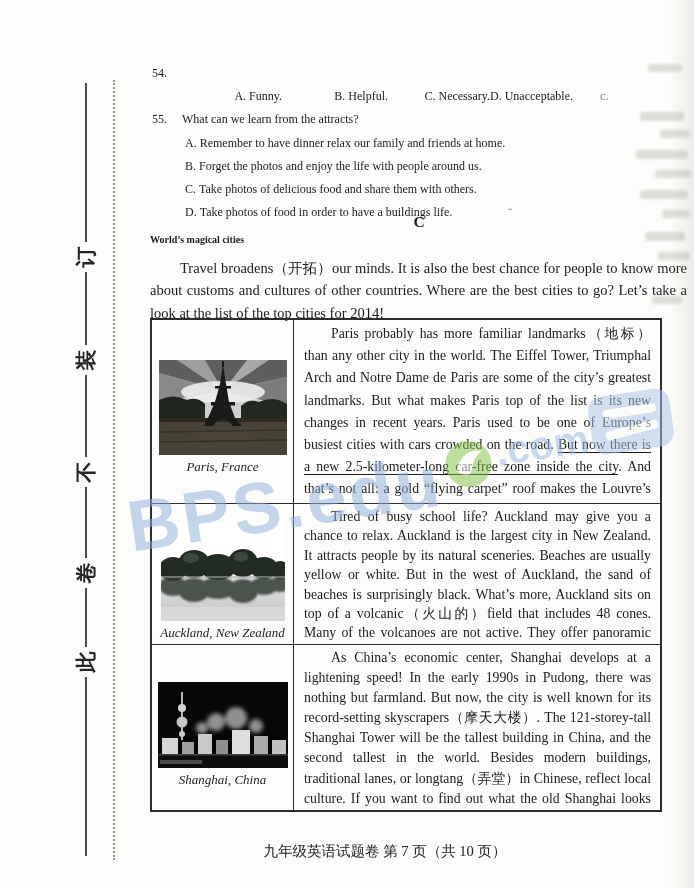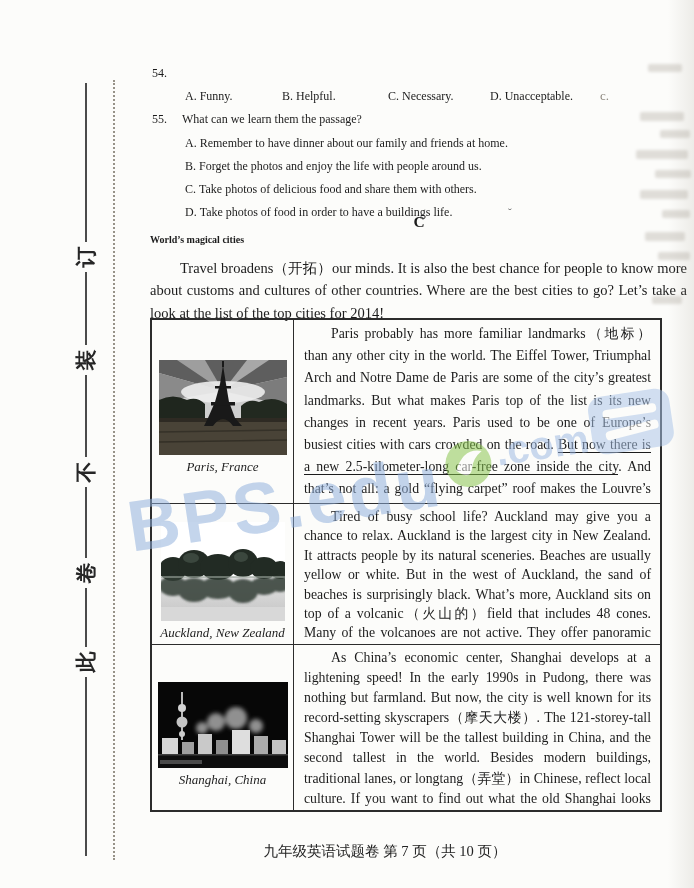--- a/index.html
+++ b/index.html
@@ -15,21 +15,21 @@
     position:absolute; left:71px; width:30px; height:30px; line-height:30px;
     text-align:center; background:#fcfcfa; transform:rotate(-90deg);
     font-weight:bold; font-size:21px; color:#262626;
   }
   .perforation { position:absolute; left:113px; top:80px; height:780px; width:0; border-left:2px dotted #979288; }
   
   .questions { position:absolute; left:152px; top:62px; width:540px; font-size:12px; line-height:23.2px; }
   .qline { display:flex; }
   .qnum { width:30px; flex:0 0 30px; }
   .opt-row { padding-left:33px; }
-  .opt-inline { display:inline-block; }
+  .opt-inline { display:inline-block;text-align:right; }
   .w1 { width:97px; } .w2 { width:106px; } .w3 { width:102px; }
   .opt-stack { padding-left:33px; }
   
   .sec-letter { position:absolute; left:150px; top:213px; width:538px; text-align:center; font-weight:bold; font-size:15.5px; }
   .sec-title  { position:absolute; left:150px; top:234px; width:538px; text-align:left; font-weight:bold; font-size:10px; }
   .intro { position:absolute; left:150px; top:257px; width:537px; text-align:justify; text-indent:30px; font-size:14.5px; line-height:22.4px; }
   
   .ctable { position:absolute; left:150px; top:318px; width:512px; height:494px; border:2px solid #2c2c2c; box-sizing:border-box; background:rgba(255,255,255,0); }
   .trow { display:flex; box-sizing:border-box; border-bottom:1.5px solid #2c2c2c; overflow:hidden; }
   .trow.last { border-bottom:none; }
@@ -80,23 +80,23 @@
 
   <div class="questions">
     <div class="qline">
       <span class="qnum">54.</span>
     </div>
     <div class="opt-row">
       <span class="opt-inline w1"><span>A.</span>&nbsp;<span>Funny.</span></span><span class="opt-inline w2"><span>B.</span>&nbsp;<span>Helpful.</span></span><span class="opt-inline w3"><span>C.</span>&nbsp;<span>Necessary.</span></span><span class="opt-inline"><span>D.</span>&nbsp;<span>Unacceptable.</span></span>
     </div>
     <div class="qline">
       <span class="qnum">55.</span>
-      <span>What can we learn them the passage?</span>
-    </div>
-    <div class="opt-stack"><span>A.</span>&nbsp;<span>Remember to have dinner about our family and friends at home.</span></div>
+      <span>What can we learn from the attracts?</span>
+    </div>
+    <div class="opt-stack"><span>A.</span>&nbsp;<span>Remember to have dinner relax our family and friends at home.</span></div>
     <div class="opt-stack"><span>B.</span>&nbsp;<span>Forget the photos and enjoy the life with people around us.</span></div>
     <div class="opt-stack"><span>C.</span>&nbsp;<span>Take photos of delicious food and share them with others.</span></div>
     <div class="opt-stack"><span>D.</span>&nbsp;<span>Take photos of food in order to have a buildings life.</span></div>
   </div>
 
   <div class="sec-letter">C</div>
   <div class="sec-title">World’s magical cities</div>
   <div class="intro">Travel broadens（开拓）our minds. It is also the best chance for people to know more about customs and cultures of other countries. Where are the best cities to go? Let’s take a look at the list of the top cities for 2014!</div>
 
   <div class="ctable">

